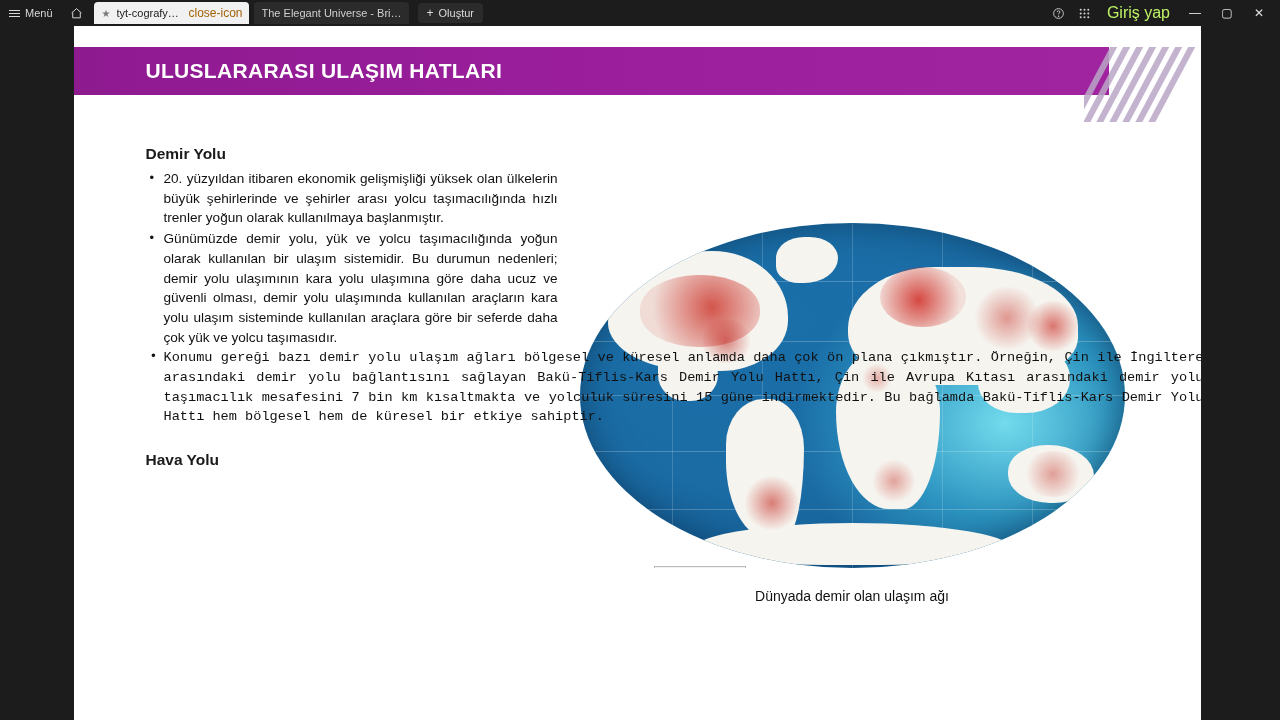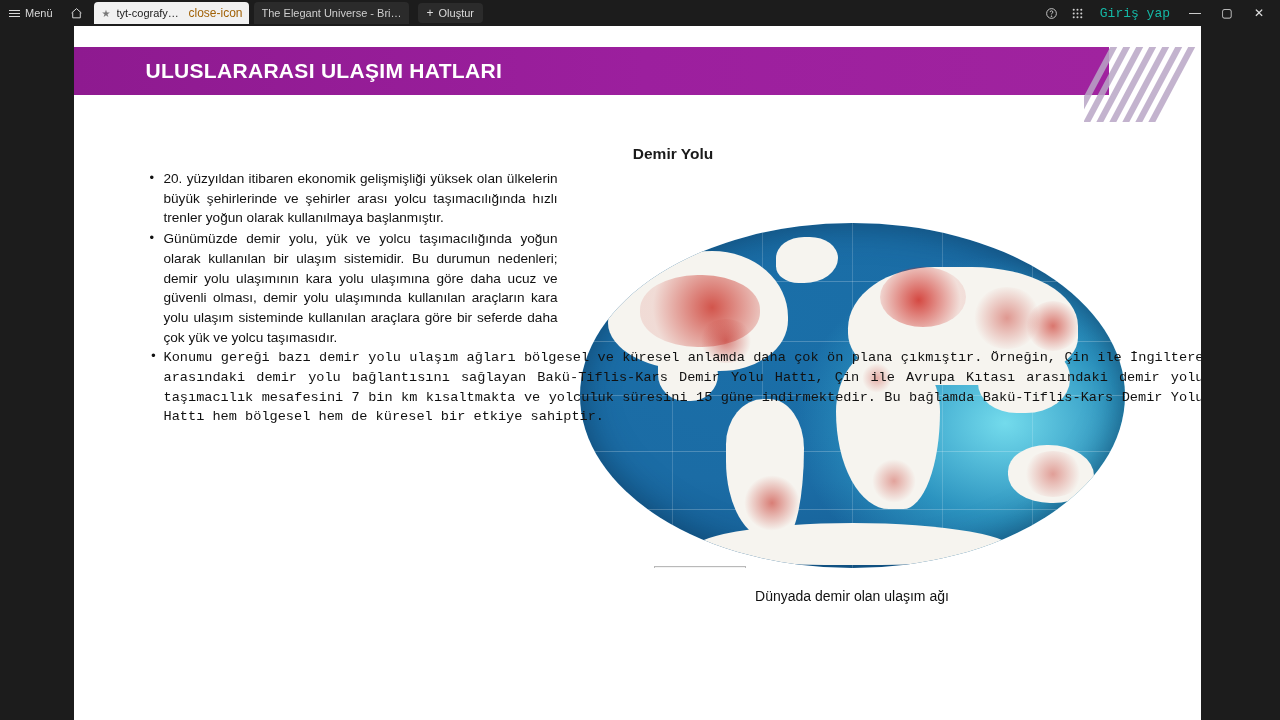--- a/index.html
+++ b/index.html
@@ -76,24 +76,23 @@
     padding-right: 2px;
   }
   .icon-btn {
     width: 24px; height: 22px;
     display: flex; align-items: center; justify-content: center;
     color: #d0d0d0; font-size: 12px;
     border-radius: 3px;
   }
   .icon-btn svg { width: 13px; height: 13px; }
   .signin {
-    color: #14b8a6; font-size: 13px;
+    color: #bef264; font-size: 16px;
     padding: 2px 8px; border-radius: 3px;
     white-space: nowrap;
-    font-family: Liberation Mono, monospace;
   }
   .wbtn {
     width: 30px; height: 24px;
     display: flex; align-items: center; justify-content: center;
     color: #e0e0e0; font-size: 12px;
   }
 
   
   .viewer {
     height: 694px;
@@ -137,21 +136,20 @@
     background: #b9a6c6;
     transform: skewX(-28deg);
     opacity: .85;
   }
 
   .content { position: absolute; left: 0; top: 95px; width: 100%; }
 
   h2.sec {
     font-size: 15.5px; font-weight: bold; color: #1a1a1a;
     margin: 24px 0 6px 72px;
-    text-align: center;
   }
 
   .cols { position: relative; }
 
   .left-col {
     width: 412px;
     margin-left: 72px;
   }
   ul.bullets { list-style: none; }
   ul.bullets li {

